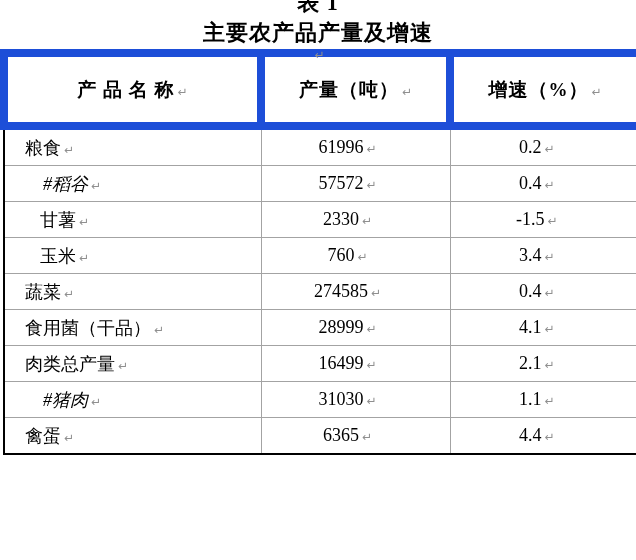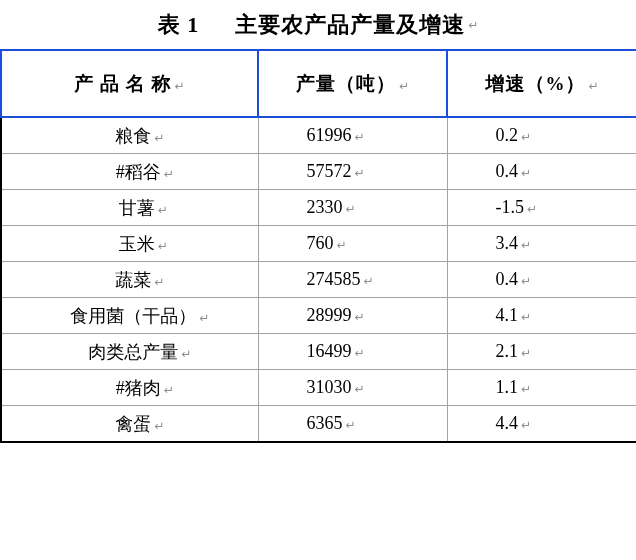--- a/index.html
+++ b/index.html
@@ -17,20 +17,21 @@
     box-sizing: border-box;
   }
   .title {
     height: 49px;
     display: flex;
     align-items: center;
     justify-content: center;
     font-size: 22px;
     font-weight: bold;
     letter-spacing: 1px;
+    flex-direction: column;
   }
   .tgap {
     display: inline-block;
     width: 36px;
   }
   .pmark {
     font-family: "DejaVu Sans", sans-serif;
     font-size: 12px;
     font-weight: normal;
     color: #8f8f8f;
@@ -40,48 +41,47 @@
   table.main {
     width: 636px;
     border-collapse: collapse;
     table-layout: fixed;
     border: 2px solid #000000;
   }
   col.c1 { width: 257px; }
   col.c2 { width: 189px; }
   col.c3 { width: 190px; }
   th {
-    border: 2px solid #1d4ed8;
+    border: 8px solid #1d4ed8;
     height: 33px;
     font-size: 19px;
     font-weight: bold;
     text-align: center;
     padding: 16px;
     letter-spacing: 1px;
     margin-top: 25px;
   }
   td {
     border: 1px solid #a3a3a3;
     height: 35px;
     font-size: 18px;
     padding: 0;
     vertical-align: middle;
     white-space: nowrap;
     overflow: hidden;
   }
   td.td-name {
+    text-align: left;
+    padding-left: 20px;
+  }
+  td.td-name.indent-1 { padding-left: 38px; font-style: italic; }
+  td.td-name.indent-2 { padding-left: 35px; }
+  td.td-num {
     text-align: center;
-    padding-left: 20px;
-  }
-  td.td-name.indent-1 { padding-left: 30px; }
-  td.td-name.indent-2 { padding-left: 27px; }
-  td.td-num {
-    text-align: left;
     padding-right: 16px;
-    padding-left: 48px;
   }
 </style>
 </head>
 <body>
 
 <div class="page">
 
   <div class="title">
     <span>表 1</span>
     <span class="tgap"></span>

